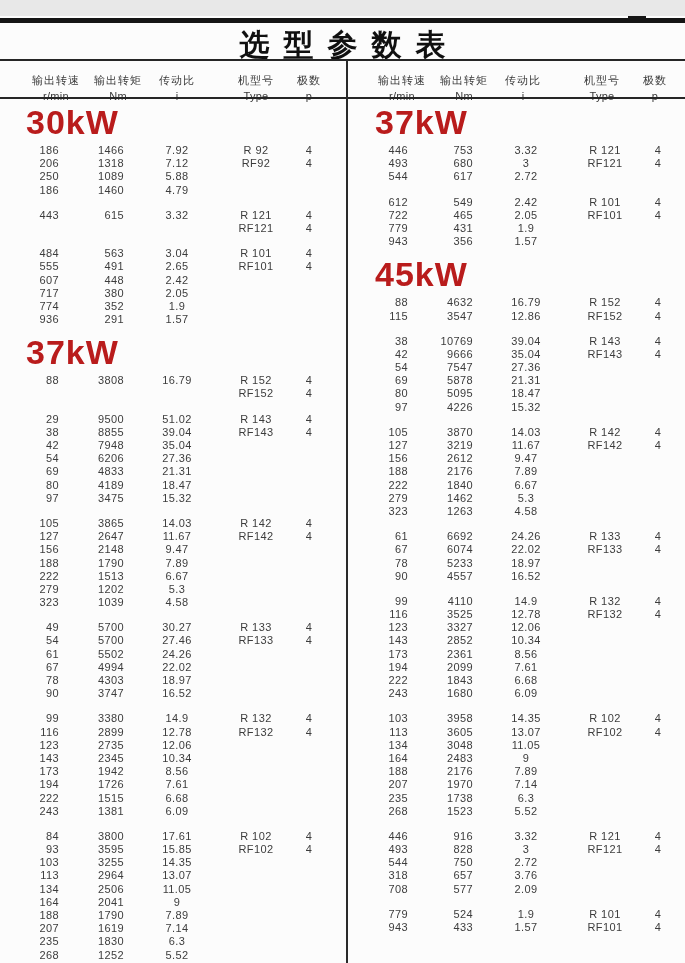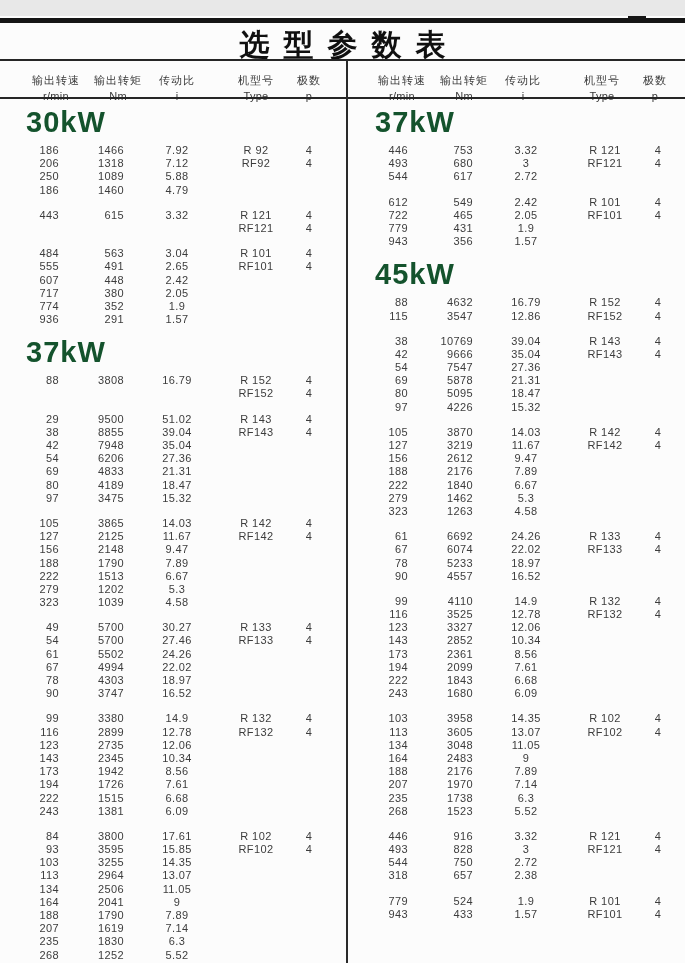--- a/index.html
+++ b/index.html
@@ -28,21 +28,21 @@
     position:absolute;top:9px;transform:translateX(-50%);
     text-align:center;font-size:11px;line-height:16px;color:#3a3a3a;
     white-space:nowrap;letter-spacing:1px;
   }
   .hcell .unit{letter-spacing:0.3px;text-align:center;}
   .divider{position:absolute;left:346px;top:44px;width:2px;height:913px;background:#2a2a2a;}
   .panels{position:absolute;left:0;top:84px;width:685px;height:879px;display:flex;}
   .panel{width:342px;}
   .panel.right{margin-left:7px;width:336px;}
   .power{
-    font-size:29px;font-weight:bold;color:#14532d;
+    font-size:34px;font-weight:bold;color:#b91c1c;
     margin:8px 0 8px 26px;line-height:28px;letter-spacing:1px;
   }
   .group{margin-bottom:12px;}
   .row{display:flex;height:13.2px;line-height:13.2px;font-size:11px;letter-spacing:0.4px;}
   .c{display:block;}
   .c0{width:59px;text-align:right;}
   .c1{width:65px;text-align:right;}
   .c2{width:106px;text-align:center;}
   .c3{width:52px;text-align:center;white-space:nowrap;}
   .c4{width:54px;text-align:center;}
@@ -263,21 +263,21 @@
         <div class="group">
           <div class="row">
             <span class="c c0">105</span>
             <span class="c c1">3865</span>
             <span class="c c2">14.03</span>
             <span class="c c3">R 142</span>
             <span class="c c4">4</span>
           </div>
           <div class="row">
             <span class="c c0">127</span>
-            <span class="c c1">2125</span>
+            <span class="c c1">2647</span>
             <span class="c c2">11.67</span>
             <span class="c c3">RF142</span>
             <span class="c c4">4</span>
           </div>
           <div class="row">
             <span class="c c0">156</span>
             <span class="c c1">2148</span>
             <span class="c c2">9.47</span>
             <span class="c c3"></span>
             <span class="c c4"></span>
@@ -817,21 +817,28 @@
           <div class="row">
             <span class="c c0">544</span>
             <span class="c c1">750</span>
             <span class="c c2">2.72</span>
             <span class="c c3"></span>
             <span class="c c4"></span>
           </div>
           <div class="row">
             <span class="c c0">318</span>
             <span class="c c1">657</span>
-            <span class="c c2">2.38</span>
+            <span class="c c2">3.76</span>
+            <span class="c c3"></span>
+            <span class="c c4"></span>
+          </div>
+          <div class="row">
+            <span class="c c0">708</span>
+            <span class="c c1">577</span>
+            <span class="c c2">2.09</span>
             <span class="c c3"></span>
             <span class="c c4"></span>
           </div>
         </div>
         <div class="group">
           <div class="row">
             <span class="c c0">779</span>
             <span class="c c1">524</span>
             <span class="c c2">1.9</span>
             <span class="c c3">R 101</span>

